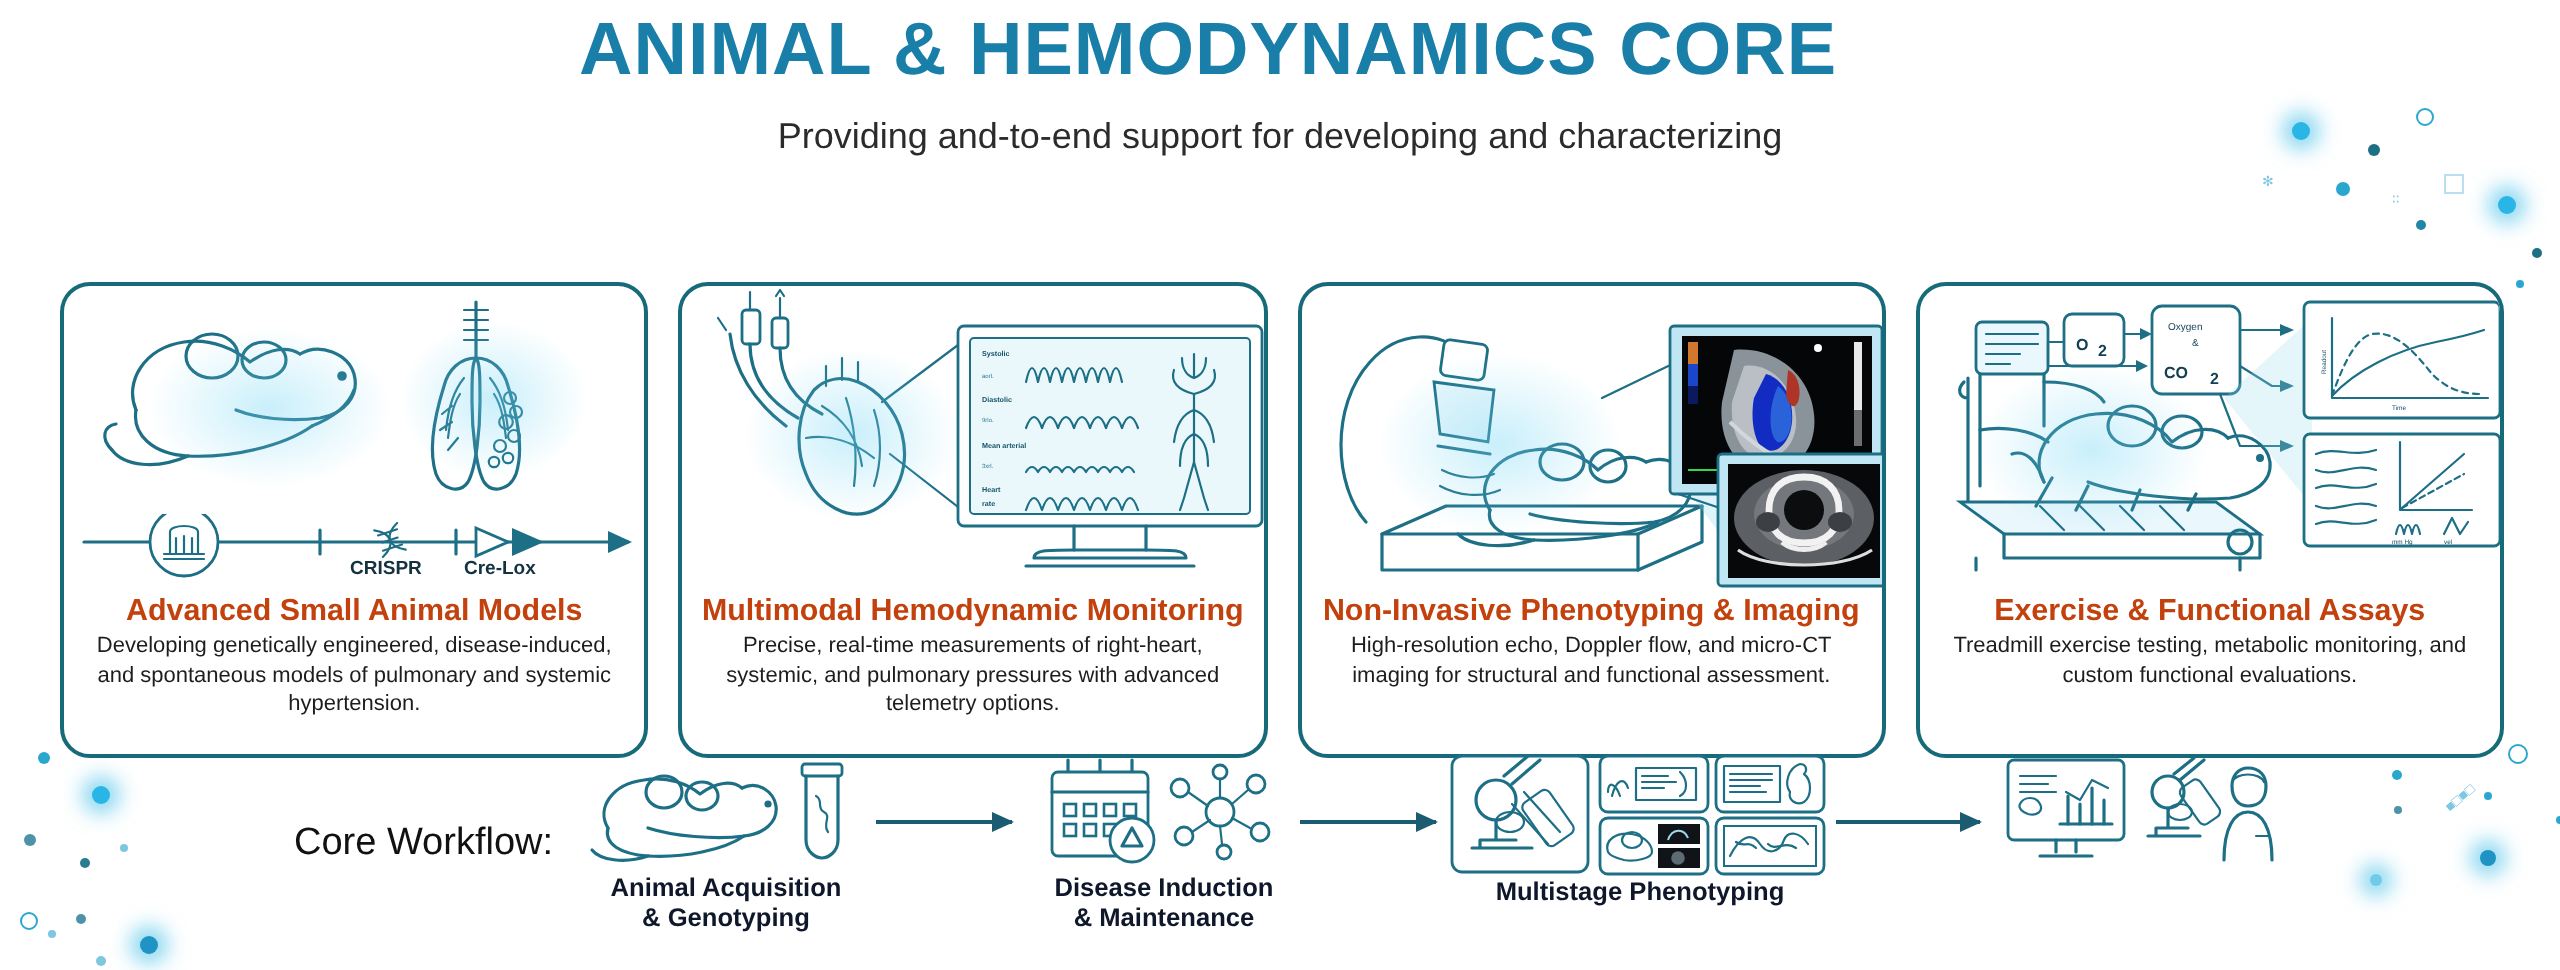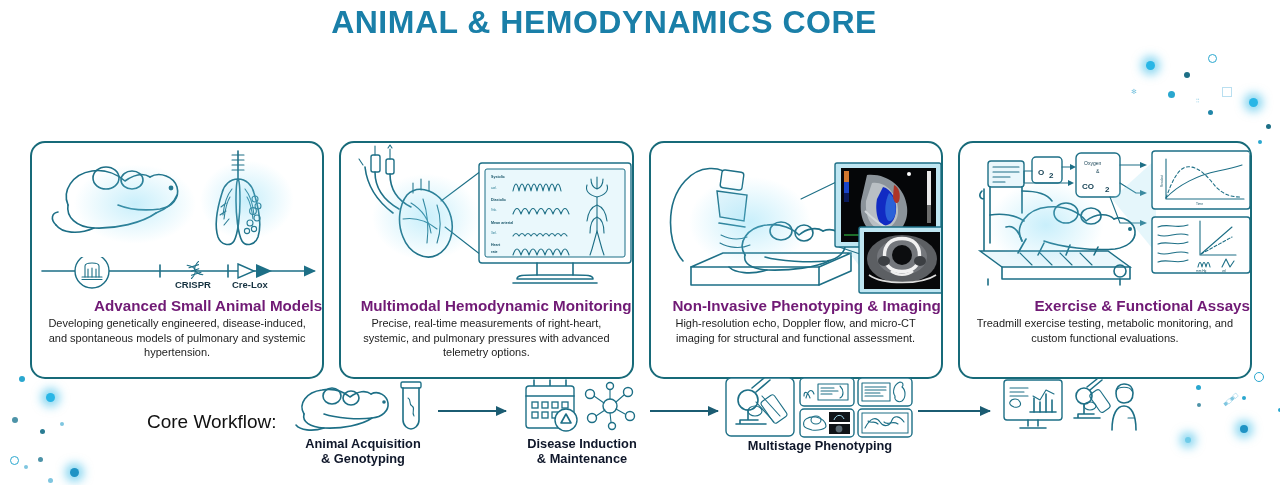--- a/index.html
+++ b/index.html
@@ -15,40 +15,40 @@
   .deco{position:absolute;inset:0;pointer-events:none;}
   .dot{position:absolute;border-radius:50%;}
   .glow{box-shadow:0 0 10px 5px rgba(41,182,230,.55);}
   .ring{position:absolute;border-radius:50%;border:1.4px solid #2aa7cf;background:transparent;}
   .tick{position:absolute;color:#7fc6e0;font-size:7px;line-height:1;}
   .sq{position:absolute;border:1.3px solid #b9dff0;}
 
   
   .title{
     position:absolute;top:4px;left:0;width:1208px;text-align:center;
-    font-size:32px;font-weight:bold;letter-spacing:.5px;
+    font-size:37px;font-weight:bold;letter-spacing:.5px;
     color:#1a7fa8;
   }
   .subtitle{
     position:absolute;top:56px;left:0;width:1280px;text-align:center;
     font-size:18px;line-height:1.35;color:#2b2b2b;font-weight:400;
   }
 
   
   .cards{position:absolute;top:141px;left:30px;width:1222px;height:238px;
          display:flex;gap:15px;}
   .card{
     flex:1;position:relative;background:#fff;
     border:2.3px solid #176a79;border-radius:15px;
     box-sizing:border-box;overflow:hidden;
     display:flex;flex-direction:column;
   }
   .card-art{height:128px;position:relative;}
   .card-h{
-    text-align:right;font-size:15.2px;font-weight:bold;color:#701a75;
+    text-align:center;font-size:15.2px;font-weight:bold;color:#c2410c;
     margin-top:2px;
   }
   .card-b{
     text-align:center;font-size:11px;line-height:1.32;color:#1d1d1d;
     padding:2px 8px 0;
   }
   .halo{position:absolute;border-radius:50%;
         background:radial-gradient(closest-side, rgba(120,215,245,.40), rgba(120,215,245,0) 72%);}
 
   svg{display:block;}
@@ -110,20 +110,21 @@
     <div class="dot glow" style="left:1240px;top:425px;width:8px;height:8px;background:#1f93c4;"></div>
     <div class="dot glow" style="left:1185px;top:437px;width:6px;height:6px;background:#6fcbe8;"></div>
     <div class="dot" style="left:1242px;top:396px;width:4px;height:4px;background:#2aa7cf;"></div>
     <div class="tick" style="left:1222px;top:396px;transform:rotate(-40deg);">■□■□</div>
     <div class="ring" style="left:1254px;top:372px;width:8px;height:8px;"></div>
     <div class="dot" style="left:1278px;top:408px;width:4px;height:4px;background:#2aa7cf;"></div>
   </div>
 
   <div class="title">ANIMAL &amp; HEMODYNAMICS CORE</div>
   <div class="subtitle">
+    <div>Providing and-to-end support for developing and characterizing</div>
   </div>
 
   <div class="cards">
 
     <div class="card">
       <div class="card-art">
         <div class="halo" style="left:18px;top:6px;width:170px;height:110px;"></div>
         <div class="halo" style="left:150px;top:2px;width:130px;height:110px;"></div>
         <svg width="296" height="128" viewBox="0 0 296 128">
 

